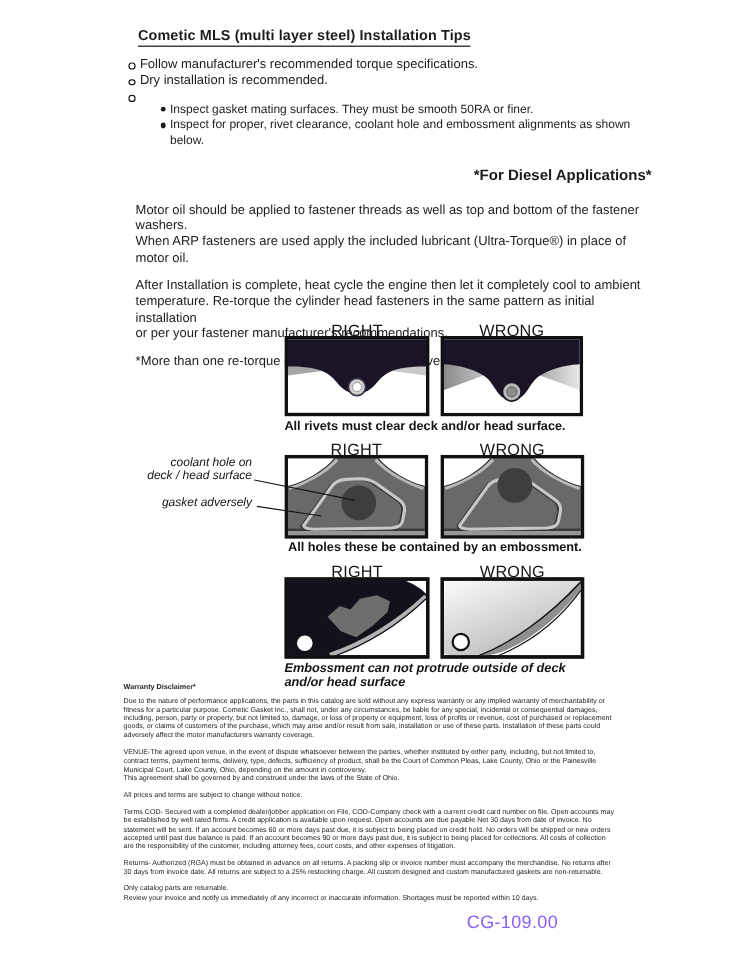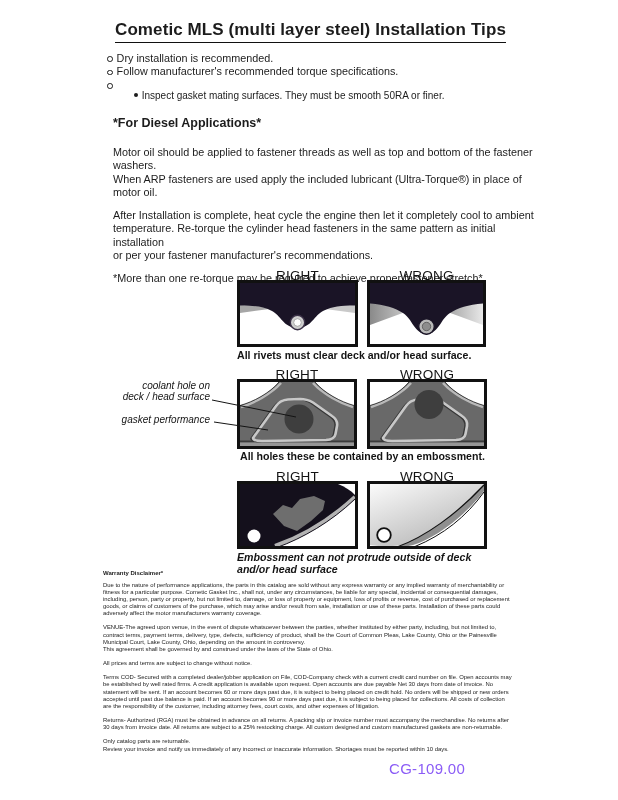--- a/index.html
+++ b/index.html
@@ -3,34 +3,34 @@
 <meta charset="utf-8">
 <style>
   html,body{margin:0;padding:0;background:#ffffff;}
   .page{
     position:relative; width:618px; height:800px; background:#ffffff;
     font-family:"Liberation Sans", sans-serif; color:#1c1c1c; overflow:hidden;
   }
   
   .top{position:absolute; top:20px; left:113px; width:430px;}
   .doc-title{
-    display:inline-block; margin:0 0 9px 2px; font-size:17px; font-weight:700;
+    display:inline-block; margin:0 0 9px 2px; font-size:12px; font-weight:700;
     border-bottom:1.6px solid #111; padding-bottom:2px; letter-spacing:.1px;
   }
   .bullet-row{display:flex; align-items:flex-start; font-size:10.8px; line-height:13.4px; margin-left:-6px;}
   .bullet-row .odot{
     flex:0 0 auto; width:3.6px; height:3.6px; border:1px solid #1c1c1c; border-radius:50%;
     margin:4.2px 4px 0 0;
   }
   .sub-bullet-row{display:flex; align-items:flex-start; font-size:10px; line-height:13.4px; margin-left:21px;}
   .sub-bullet-row .fdot{
     flex:0 0 auto; width:4.2px; height:4.2px; background:#1c1c1c; border-radius:50%;
     margin:4.4px 3.5px 0 0;
   }
-  .diesel-heading{margin:14px 0 16px 0; font-size:12.5px; font-weight:700;}
+  .diesel-heading{margin:14px 0 16px 0; font-size:12.5px; font-weight:700;text-align:right;}
   .body-para{margin:10px 0 0 0; font-size:10.8px; line-height:13.3px; white-space:pre-line;}
   
   .figure-area{position:absolute; top:228px; left:0; width:569px; height:312px;margin-top:36px;}
   .fig-label{position:absolute; font-size:13.5px; color:#141414; text-align:center; letter-spacing:.2px;}
   .fig-box{position:absolute;}
   .fig-caption{position:absolute; font-size:10.6px; font-weight:700; color:#141414; white-space:pre-line; line-height:11.6px;}
   .fig-ann{position:absolute; font-size:10px; color:#141414; text-align:right; white-space:pre-line; line-height:11.2px;font-style:italic;}
   .leader-overlay{position:absolute; top:0; left:0; pointer-events:none;}
   
   .legal{position:absolute; top:570px; left:103px; width:416px;}
@@ -41,32 +41,36 @@
 </head>
 <body>
 
 <div class="page">
 
   <div class="top">
     <h1 class="doc-title">Cometic MLS (multi layer steel) Installation Tips</h1>
 
     <div class="bullet-row">
       <span class="odot"></span>
-      <span>Dry installation is recommended.</span>
+      <span>Follow manufacturer's recommended torque specifications.</span>
     </div>
     <div class="bullet-row">
       <span class="odot"></span>
-      <span>Follow manufacturer's recommended torque specifications.</span>
+      <span>Dry installation is recommended.</span>
     </div>
     <div class="bullet-row">
       <span class="odot"></span>
     </div>
     <div class="sub-bullet-row">
       <span class="fdot"></span>
       <span>Inspect gasket mating surfaces.  They must be smooth 50RA or finer.</span>
+    </div>
+    <div class="sub-bullet-row">
+      <span class="fdot"></span>
+      <span>Inspect for proper, rivet clearance, coolant hole and embossment alignments as shown below.</span>
     </div>
 
     <h2 class="diesel-heading">*For Diesel Applications*</h2>
     <p class="body-para">Motor oil should be applied to fastener threads as well as top and bottom of the fastener washers.
 When ARP fasteners are used apply the included lubricant (Ultra-Torque®) in place of motor oil.</p>
     <p class="body-para">After Installation is complete, heat cycle the engine then let it completely cool to ambient
 temperature. Re-torque the cylinder head fasteners in the same pattern as initial installation
 or per your fastener manufacturer's recommendations.</p>
     <p class="body-para">*More than one re-torque may be required to achieve proper fastener stretch*</p>
   </div>
@@ -105,21 +109,21 @@
       <circle cx="59.5" cy="46.5" r="4.2" fill="#8d8d8d" stroke="#555" stroke-width="0.8"></circle>
     </svg>
 
     <span class="fig-caption" style="left:237px;top:86px;">All rivets must clear deck and/or head surface.</span>
 
     <span class="fig-label" style="left:237px;width:120px;top:103px;">RIGHT</span>
     <span class="fig-label" style="left:367px;width:120px;top:103px;">WRONG</span>
 
     <span class="fig-ann" style="left:40px;width:170px;top:116px;">coolant hole on
 deck / head surface</span>
-    <span class="fig-ann" style="left:40px;width:170px;top:150px;">gasket performance</span>
+    <span class="fig-ann" style="left:40px;width:170px;top:150px;">gasket adversely</span>
 
     <svg class="fig-box" style="left:237px;top:115px;" width="120" height="70" viewBox="0 0 120 70">
       <rect x="1.5" y="1.5" width="117" height="67" fill="#696969" stroke="#111" stroke-width="3"></rect>
       <path d="M3,3 L42,3 C33,14 16,23 3,26.5 Z" fill="#ffffff"></path>
       <path d="M117,3 L78,3 C87,14 104,23 117,26.5 Z" fill="#ffffff"></path>
       <path d="M44,4 C34,15 17,24 4,28" stroke="#b9b9b9" stroke-width="2.6" fill="none"></path>
       <path d="M76,4 C86,15 103,24 116,28" stroke="#b9b9b9" stroke-width="2.6" fill="none"></path>
       <path d="M42,3 C33,14 16,23 3,26.5" stroke="#2f2f2f" stroke-width="0.9" fill="none"></path>
       <path d="M78,3 C87,14 104,23 117,26.5" stroke="#2f2f2f" stroke-width="0.9" fill="none"></path>
       <rect x="3" y="61.5" width="114" height="2" fill="#3b3b3b"></rect>

